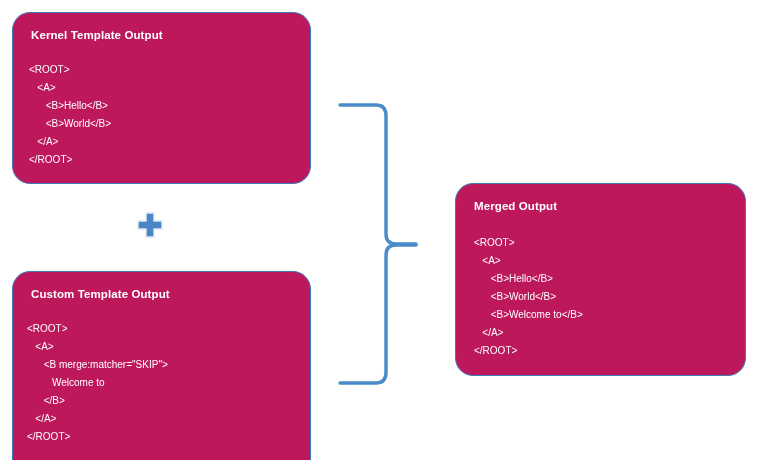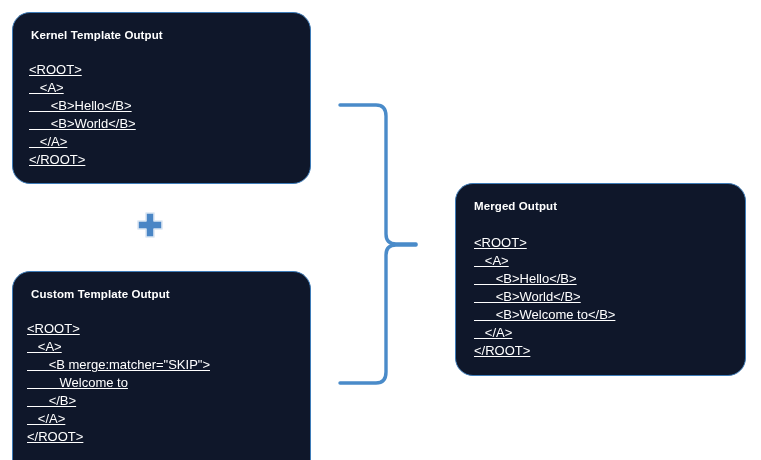--- a/index.html
+++ b/index.html
@@ -20,21 +20,21 @@
     position: absolute;
     inset: 0;
     width: 761px;
     height: 460px;
   }
 
   
   .box {
     position: absolute;
     box-sizing: border-box;
-    background: #0f172a;
+    background: #be185d;
     border: 1px solid #3E7CB8;
     border-radius: 18px;
     color: #FFFFFF;
     overflow: hidden;
   }
 
   .box-title {
     position: absolute;
     left: 18px;
     top: 16px;
@@ -42,26 +42,25 @@
     font-weight: bold;
     letter-spacing: 0.1px;
     color: #FFFFFF;
     white-space: nowrap;
   }
 
   .box-code {
     position: absolute;
     left: 16px;
     top: 48px;
-    font-size: 13px;
+    font-size: 10px;
     line-height: 18px;
     color: #FFFFFF;
     white-space: pre;
     font-family: "Liberation Sans", sans-serif;
-    text-decoration: underline;
   }
 
   
   #box-kernel {
     left: 12px;  top: 12px;  width: 299px; height: 172px;
   }
   #box-custom {
     left: 12px;  top: 271px; width: 299px; height: 228px;
   }
   #box-merged {

